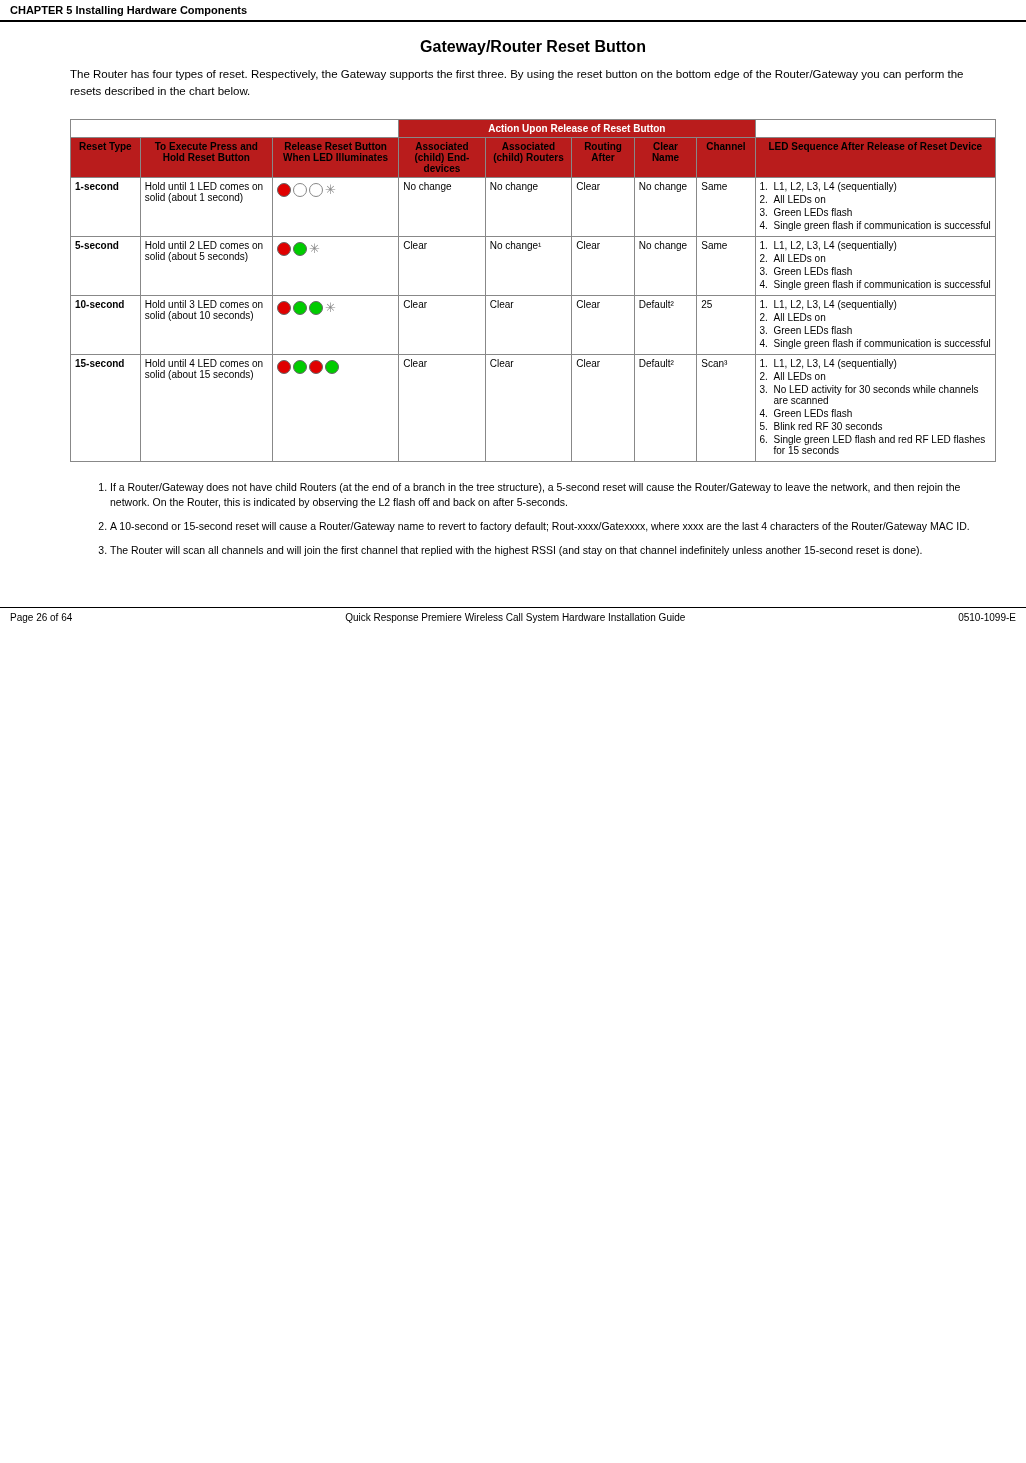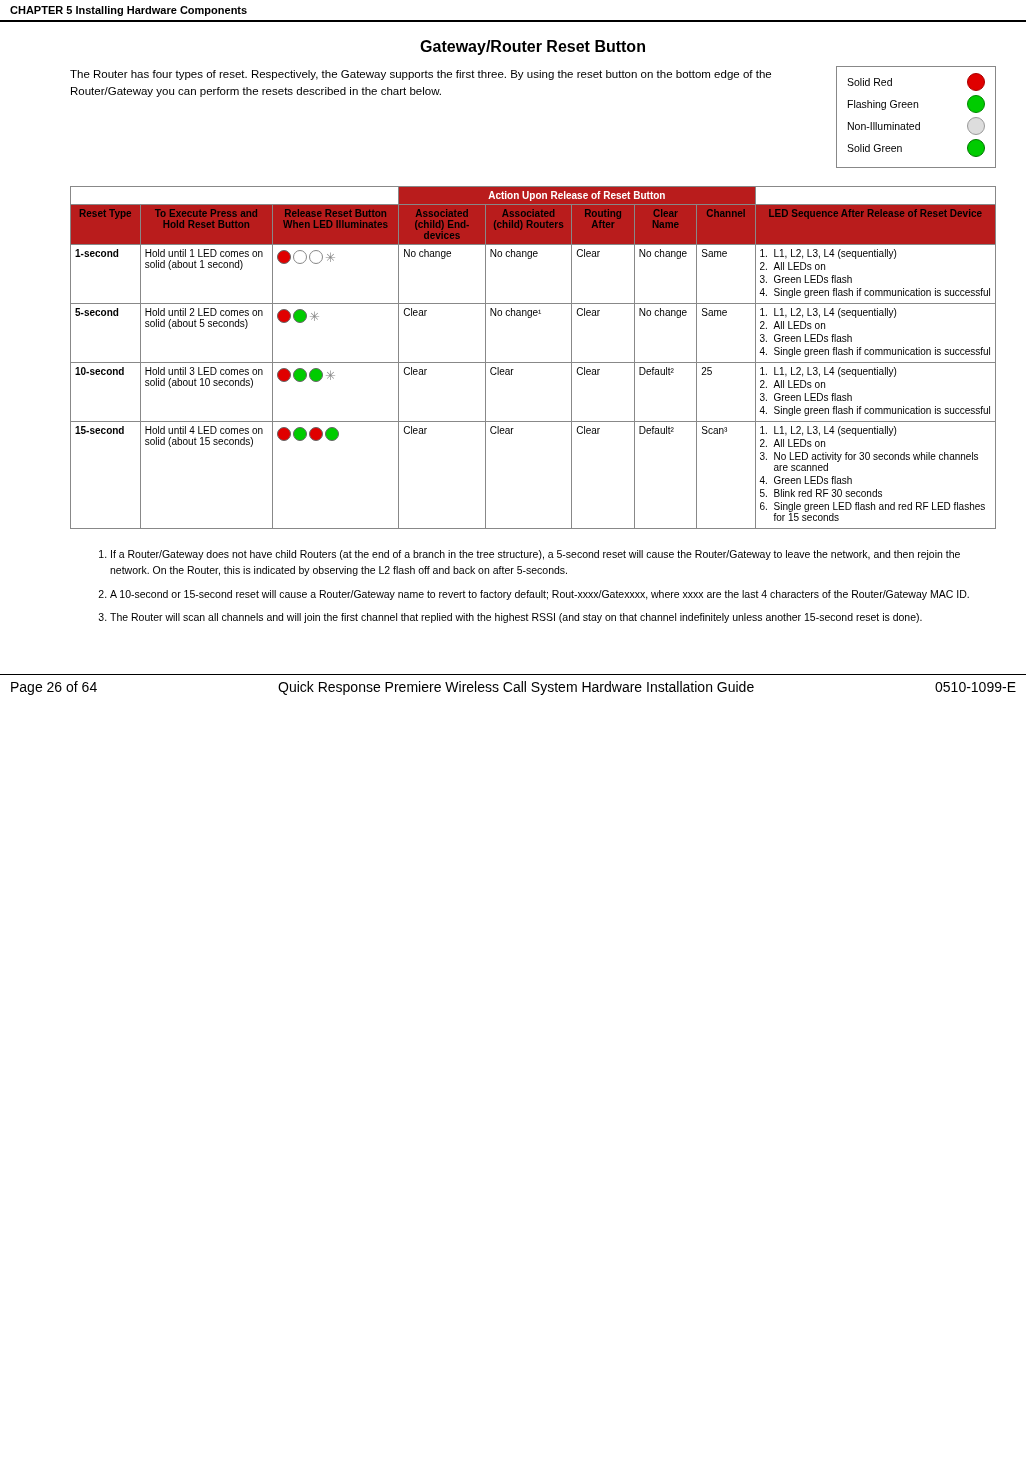--- a/index.html
+++ b/index.html
@@ -148,58 +148,40 @@
       list-style: decimal;
       padding-left: 20px;
     }
     .footnotes-area ol li {
       margin-bottom: 8px;
       line-height: 1.5;
     }
     .page-footer {
       border-top: 1px solid #000;
       padding: 4px 10px;
-      font-size: 14px;
+      font-size: 10px;
       display: flex;
       justify-content: space-between;
       position: relative;
       margin-top: 10px;
     }
   </style>
 </head>
 <body>
 
 <div class="page-header">
   <span>CHAPTER 5 Installing Hardware Components</span>
 </div>
 
 <div class="page-content">
 
   <div class="section-title">Gateway/Router Reset Button</div>
 
   <div class="intro-area">
     <div class="intro-text">The Router has four types of reset. Respectively, the Gateway supports the first three. By using the reset button on the bottom edge of the Router/Gateway you can perform the resets described in the chart below.</div>
-    <div class="led-legend">
-      <div class="led-legend-item">
-        <span class="led-legend-label">Solid Red</span>
-        <span class="led-dot solid-red"></span>
-      </div>
-      <div class="led-legend-item">
-        <span class="led-legend-label">Flashing Green</span>
-        <span class="led-dot flashing-green"></span>
-      </div>
-      <div class="led-legend-item">
-        <span class="led-legend-label">Non-Illuminated</span>
-        <span class="led-dot non-illuminated"></span>
-      </div>
-      <div class="led-legend-item">
-        <span class="led-legend-label">Solid Green</span>
-        <span class="led-dot solid-green"></span>
-      </div>
-    </div>
   </div>
 
   <table class="main-table">
     <thead>
       <tr>
         <th colspan="3" style="border-bottom:0;border-right:0;background:#fff;"></th>
         <th colspan="5" class="action-header">Action Upon Release of Reset Button</th>
         <th style="border-bottom:0;background:#fff;"></th>
       </tr>
       <tr>

